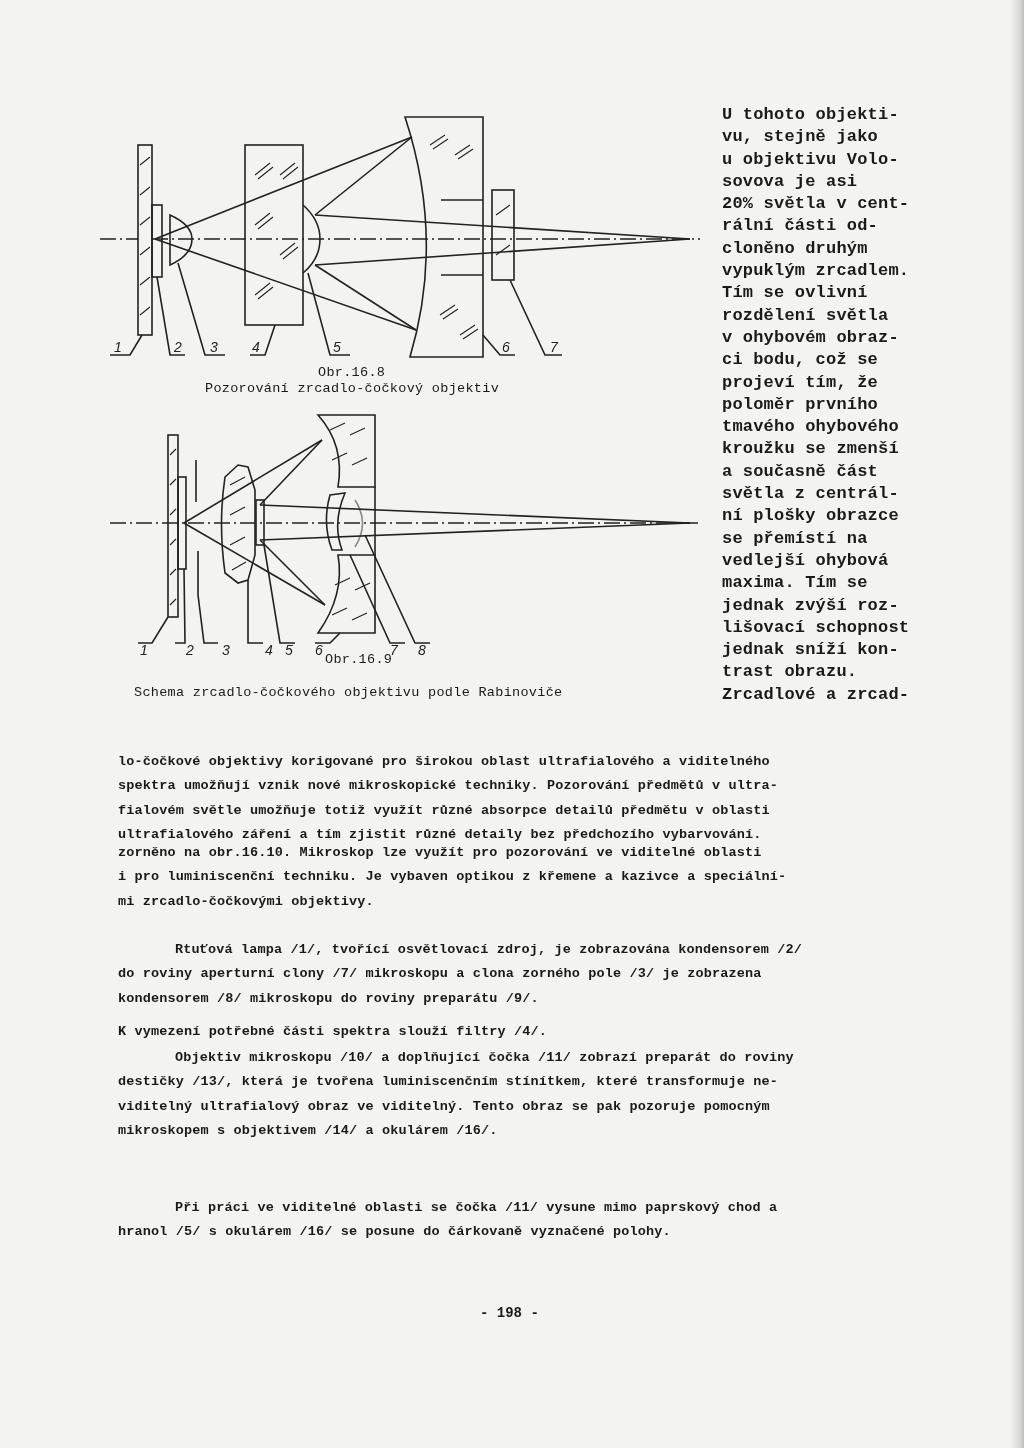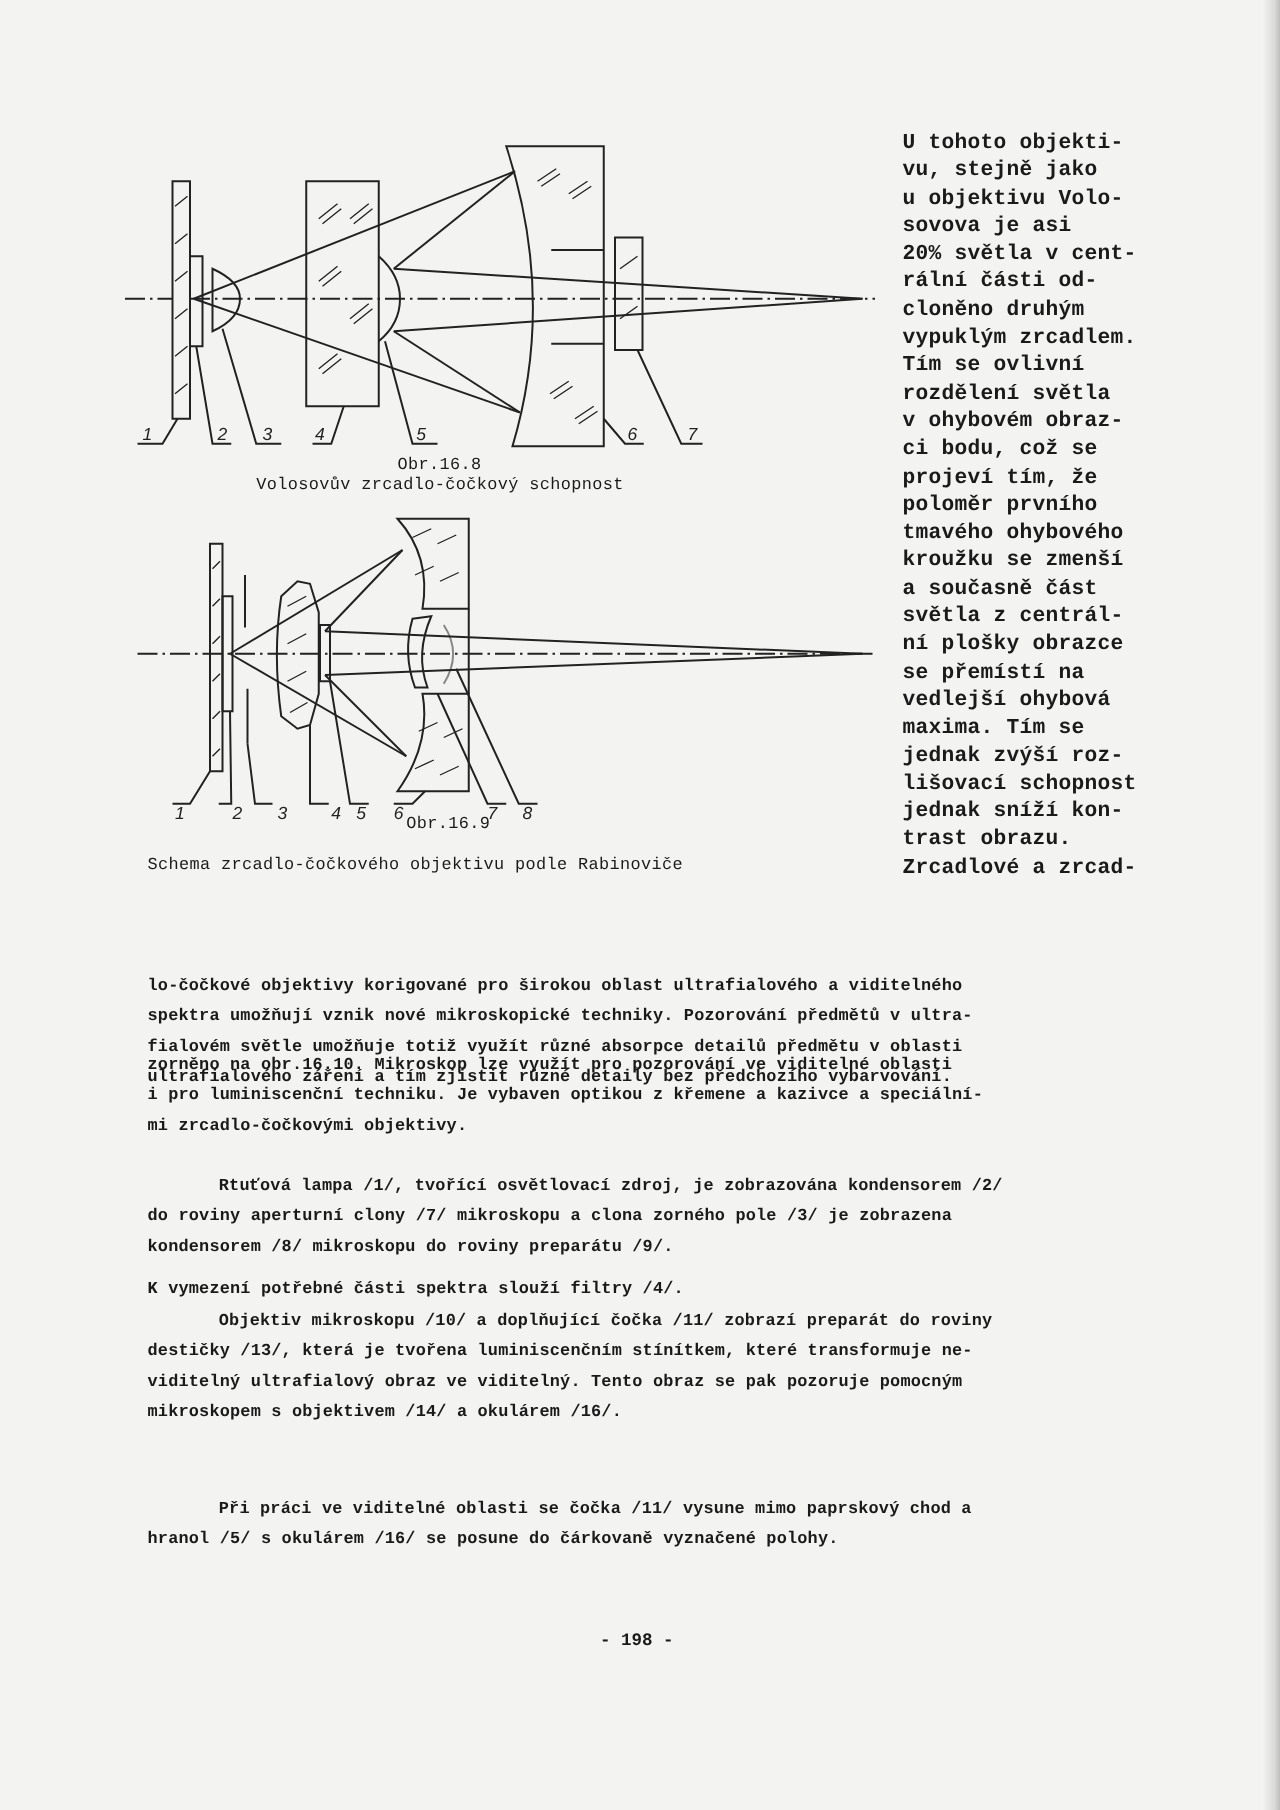--- a/index.html
+++ b/index.html
@@ -72,21 +72,21 @@
   <text x="14" y="247">1</text>
   <text x="74" y="247">2</text>
   <text x="110" y="247">3</text>
   <text x="152" y="247">4</text>
   <text x="233" y="247">5</text>
   <text x="402" y="247">6</text>
   <text x="450" y="247">7</text>
 </svg>
 
 <div class="caption" style="left:318px; top:365px;">Obr.16.8</div>
-<div class="caption" style="left:205px; top:381px;">Volosovův zrcadlo-čočkový schopnost</div>
+<div class="caption" style="left:205px; top:381px;">Pozorování zrcadlo-čočkový objektiv</div>
 
 <svg class="fig" width="620" height="260" style="left:100px; top:405px;" viewBox="0 0 620 260">
   <g stroke="#222" stroke-width="1.6" fill="none">
     <line x1="10" y1="118" x2="600" y2="118" stroke-dasharray="16,4,2,4"></line>
 
     <rect x="68" y="30" width="10" height="182"></rect>
 
     <rect x="78" y="72" width="8" height="92"></rect>
 
     <line x1="96" y1="55" x2="96" y2="97"></line>
@@ -127,21 +127,21 @@
   <text x="86" y="250">2</text>
   <text x="122" y="250">3</text>
   <text x="165" y="250">4</text>
   <text x="185" y="250">5</text>
   <text x="215" y="250">6</text>
   <text x="290" y="250">7</text>
   <text x="318" y="250">8</text>
 </svg>
 
 <div class="caption" style="left:325px; top:652px;text-align:center;">Obr.16.9</div>
-<div class="caption" style="left:118px; top:685px;">Schema zrcadlo-čočkového objektivu podle Rabinoviče</div>
+<div class="caption" style="left:134px; top:685px;">Schema zrcadlo-čočkového objektivu podle Rabinoviče</div>
 
 <div class="side-col">
   <div>U tohoto objekti-</div>
   <div>vu, stejně jako</div>
   <div>u objektivu Volo-</div>
   <div>sovova je asi</div>
   <div>20% světla v cent-</div>
   <div>rální části od-</div>
   <div>cloněno druhým</div>
   <div>vypuklým zrcadlem.</div>
@@ -159,21 +159,21 @@
   <div>se přemístí na</div>
   <div>vedlejší ohybová</div>
   <div>maxima. Tím se</div>
   <div>jednak zvýší roz-</div>
   <div>lišovací schopnost</div>
   <div>jednak sníží kon-</div>
   <div>trast obrazu.</div>
   <div>Zrcadlové a zrcad-</div>
 </div>
 
-<div class="body-text" style="top:778px;">
+<div class="body-text" style="top:750px;">
   <div>lo-čočkové objektivy korigované pro širokou oblast ultrafialového a viditelného</div>
   <div>spektra umožňují vznik nové mikroskopické techniky. Pozorování předmětů v ultra-</div>
   <div>fialovém světle umožňuje totiž využít různé absorpce detailů předmětu v oblasti</div>
   <div>ultrafialového záření a tím zjistit různé detaily bez předchozího vybarvování.</div>
 </div>
 
 <div class="body-text" style="top:841px;">
   <div>zorněno na obr.16.10. Mikroskop lze využít pro pozorování ve viditelné oblasti</div>
   <div>i pro luminiscenční techniku. Je vybaven optikou z křemene a kazivce a speciální-</div>
   <div>mi zrcadlo-čočkovými objektivy.</div>

